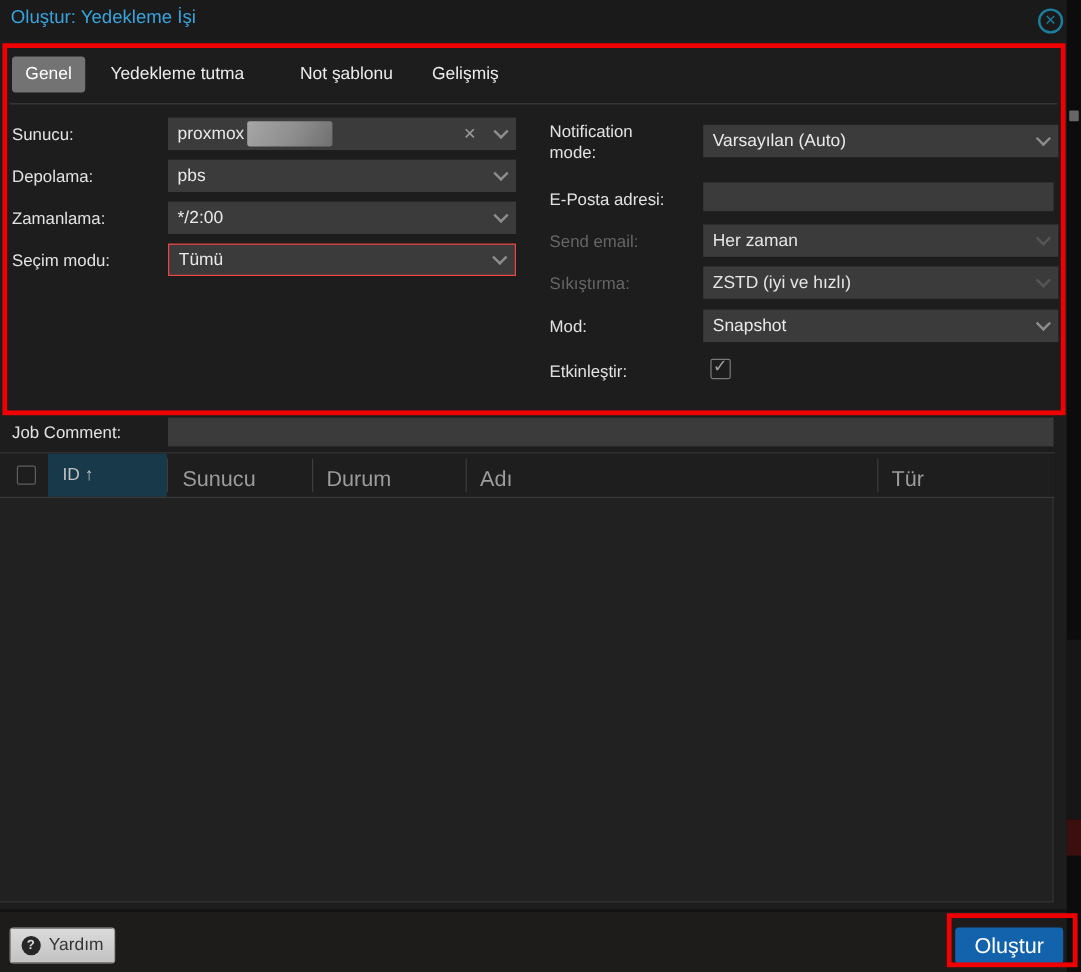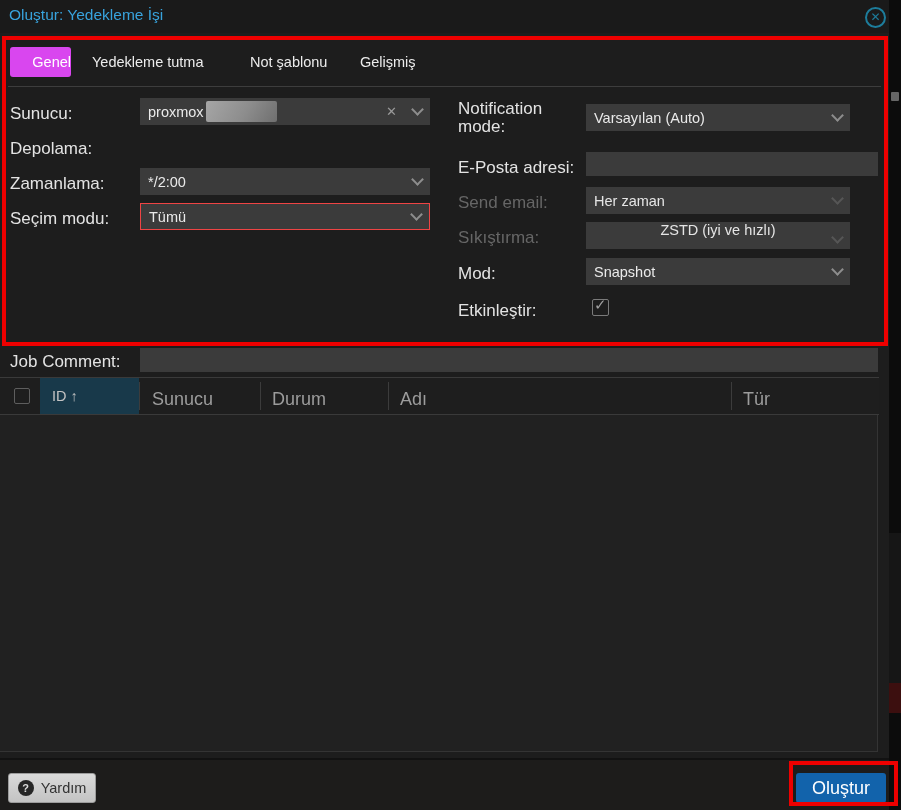--- a/index.html
+++ b/index.html
@@ -7,30 +7,30 @@
   .screen{position:relative;width:901px;height:810px;background:#1d1d1d;overflow:hidden;}
 
   
   .titlebar{position:absolute;left:0;top:0;width:889px;height:33px;background:#1a1a1a;}
   .title{position:absolute;left:9px;top:6px;font-size:15.5px;color:#38a3dd;}
   .close-btn{position:absolute;left:865px;top:7px;width:21px;height:21px;border:2px solid #1d7d9c;
     border-radius:50%;color:#1d7d9c;font-size:12px;line-height:17px;text-align:center;cursor:pointer;}
 
   
   .tab{position:absolute;top:47px;height:30px;line-height:30px;font-size:14.5px;color:#ececec;cursor:pointer;}
-  .tab.active{background:#d946ef;color:#fff;border-radius:3px;text-align:right;}
+  .tab.active{background:#737373;color:#fff;border-radius:3px;text-align:center;}
   .tab-sep{position:absolute;left:8px;top:86px;width:873px;height:1px;background:#3d3d3d;}
 
   
-  .flabel{position:absolute;font-size:17px;color:#e3e3e3;}
+  .flabel{position:absolute;font-size:14px;color:#e3e3e3;}
   .flabel.disabled{color:#666;}
   .field{position:absolute;height:27px;background:#3b3b3b;display:flex;align-items:center;
     padding:0 8px;font-size:14.5px;color:#eaeaea;cursor:pointer;}
   .field.left-col{left:140px;width:290px;}
-  .field.right-col{left:586px;width:264px;}
+  .field.right-col{left:586px;width:296px;}
   .field.focused{border:1px solid #ef4444;}
   .field.disabled{color:#e5e5e5;}
   .chev{width:9px;height:9px;border-right:2px solid #8d8d8d;border-bottom:2px solid #8d8d8d;
     transform:rotate(45deg);margin-top:-5px;flex:0 0 auto;}
   .chev.dim{border-color:#565656;}
   .push{margin-left:auto;}
   .clear-x{color:#9a9a9a;font-size:13px;margin-right:16px;cursor:pointer;}
   .redacted{width:71px;height:21px;margin-left:2px;border-radius:2px;
     background:linear-gradient(120deg,#a6a6a6 0%,#8d8d8d 55%,#6f6f6f 100%);}
   .cbox{position:absolute;width:17px;height:17px;border:1px solid #7a7a7a;border-radius:2px;
@@ -92,20 +92,24 @@
 
   <div class="flabel" style="left:10px;top:104px;">Sunucu:</div>
   <div class="field left-col" style="top:98px;">
     <span>proxmox</span>
     <span class="redacted"></span>
     <span class="clear-x push">✕</span>
     <span class="chev"></span>
   </div>
 
   <div class="flabel" style="left:10px;top:139px;">Depolama:</div>
+  <div class="field left-col" style="top:133px;">
+    <span>pbs</span>
+    <span class="chev push"></span>
+  </div>
 
   <div class="flabel" style="left:10px;top:174px;">Zamanlama:</div>
   <div class="field left-col" style="top:168px;">
     <span>*/2:00</span>
     <span class="chev push"></span>
   </div>
 
   <div class="flabel" style="left:10px;top:209px;">Seçim modu:</div>
   <div class="field left-col focused" style="top:203px;">
     <span>Tümü</span>
@@ -121,21 +125,21 @@
   <div class="flabel" style="left:458px;top:158px;">E-Posta adresi:</div>
   <input class="text-input" style="left: 586px; top: 152px; width: 292px;" value="">
 
   <div class="flabel disabled" style="left:458px;top:193px;">Send email:</div>
   <div class="field right-col disabled" style="top:187px;">
     <span>Her zaman</span>
     <span class="chev dim push"></span>
   </div>
 
   <div class="flabel disabled" style="left:458px;top:228px;">Sıkıştırma:</div>
-  <div class="field right-col disabled" style="top:222px;flex-direction:column;">
+  <div class="field right-col disabled" style="top:222px;">
     <span>ZSTD (iyi ve hızlı)</span>
     <span class="chev dim push"></span>
   </div>
 
   <div class="flabel" style="left:458px;top:264px;">Mod:</div>
   <div class="field right-col" style="top:258px;">
     <span>Snapshot</span>
     <span class="chev push"></span>
   </div>
 

